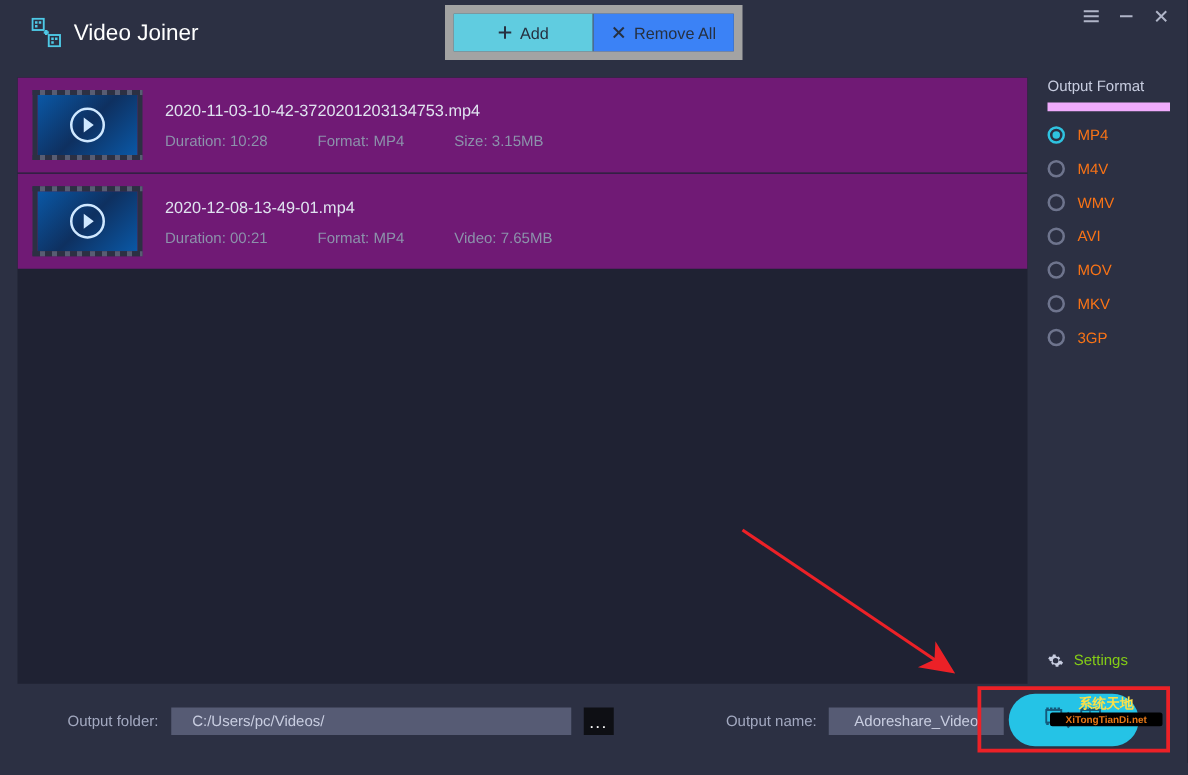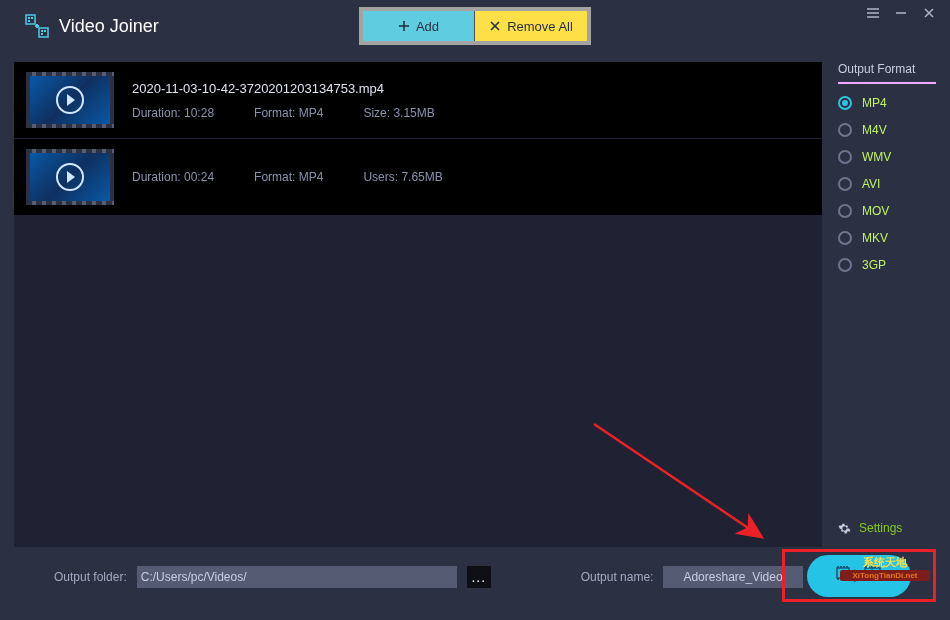--- a/index.html
+++ b/index.html
@@ -34,39 +34,39 @@
     .app-title {
       color: #fff;
       font-size: 18px;
       font-weight: 400;
     }
     .action-buttons {
       position: absolute;
       left: 50%;
       transform: translateX(-50%);
       display: flex;
-      border: 4px solid #a3a3a3;
+      border: 7px solid #a3a3a3;
     }
     .btn {
       display: flex;
       align-items: center;
       justify-content: center;
       gap: 6px;
       height: 30px;
       width: 112px;
       font-size: 13px;
       cursor: pointer;
     }
     .btn-add {
       background: #60cce0;
       color: #263040;
       border-right: 1px solid #4a4f66;
     }
     .btn-remove {
-      background: #fde047;
+      background: #3b82f6;
       color: #263040;
     }
     .window-controls {
       position: absolute;
       top: 6px;
       right: 14px;
       display: flex;
       gap: 14px;
       align-items: center;
     }
@@ -90,21 +90,21 @@
       flex: 1;
       background: #1f2233;
       margin-right: 16px;
       overflow: auto;
     }
     .file-item {
       display: flex;
       align-items: center;
       padding: 10px 12px;
       gap: 18px;
-      background: #000000;
+      background: #701a75;
       margin-bottom: 1px;
     }
     .thumb {
       width: 88px;
       height: 56px;
       background: linear-gradient(135deg, #0a58a6 0%, #0e3060 50%, #0a58a6 100%);
       border: 4px solid #2c3043;
       position: relative;
       display: flex;
       align-items: center;
@@ -153,36 +153,36 @@
 
     
     .right-panel {
       width: 98px;
       display: flex;
       flex-direction: column;
     }
     .panel-title {
       font-size: 12px;
       color: #c8cde0;
-      border-bottom: 2px solid #f0abfc;
+      border-bottom: 7px solid #f0abfc;
       padding-bottom: 6px;
       margin-bottom: 12px;
     }
     .format-list {
       display: flex;
       flex-direction: column;
       gap: 13px;
     }
     .format-opt {
       display: flex;
       align-items: center;
       gap: 10px;
       font-size: 12px;
       cursor: pointer;
-      color: #bef264;
+      color: #f97316;
     }
     .radio {
       width: 14px; height: 14px;
       border: 2px solid #6e748d;
       border-radius: 50%;
       display: flex;
       align-items: center;
       justify-content: center;
     }
     .radio.sel { border-color: #2fc3e0; }
@@ -218,21 +218,21 @@
       white-space: nowrap;
       margin-left: 40px;
     }
     .out-path {
       width: 320px;
       height: 22px;
       background: #565b74;
       color: #c8cde0;
       font-size: 12px;
       border: none;
-      padding: 0 4px;
+      padding: 0 17px;
     }
     .browse {
       width: 24px;
       height: 22px;
       background: #0e0f14;
       color: #fff;
       font-size: 14px;
       display: flex;
       align-items: center;
       justify-content: center;
@@ -280,21 +280,21 @@
       font-size: 11px;
       font-weight: 700;
       color: #fde047;
       text-align: center;
     }
     .wm-en {
       font-size: 8px;
       font-weight: 700;
       color: #e67716;
       text-align: center;
-      background: #7f1d1d;
+      background: #000000;
       padding: 1px 2px;
       border-radius: 2px;
     }
 
     
     .arrow-svg {
       position: absolute;
       top: 420px;
       left: 590px;
       pointer-events: none;
@@ -380,24 +380,25 @@
       </div>
     </div>
       </div>
       <div class="file-item">
     <div class="thumb">
       <div class="play-ov">
             <span></span>
           </div>
     </div>
     <div class="file-info">
+      <div class="file-name">2020-12-08-13-49-01.mp4</div>
       <div class="file-meta">
-        <span>Duration: 00:24</span>
+        <span>Duration: 00:21</span>
         <span>Format: MP4</span>
-        <span>Users: 7.65MB</span>
+        <span>Video: 7.65MB</span>
       </div>
     </div>
       </div>
     </div>
 
   <div class="right-panel">
     <div class="panel-title">Output Format</div>
     <div class="format-list" id="format-list">
         <div class="format-opt">
     <span class="radio sel"></span>

